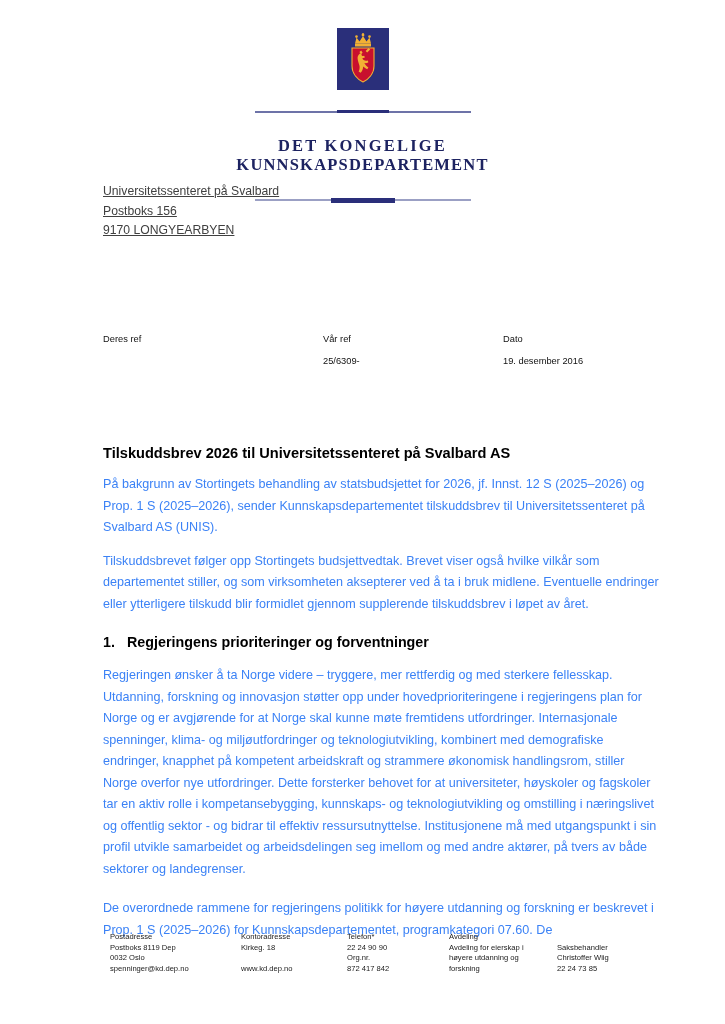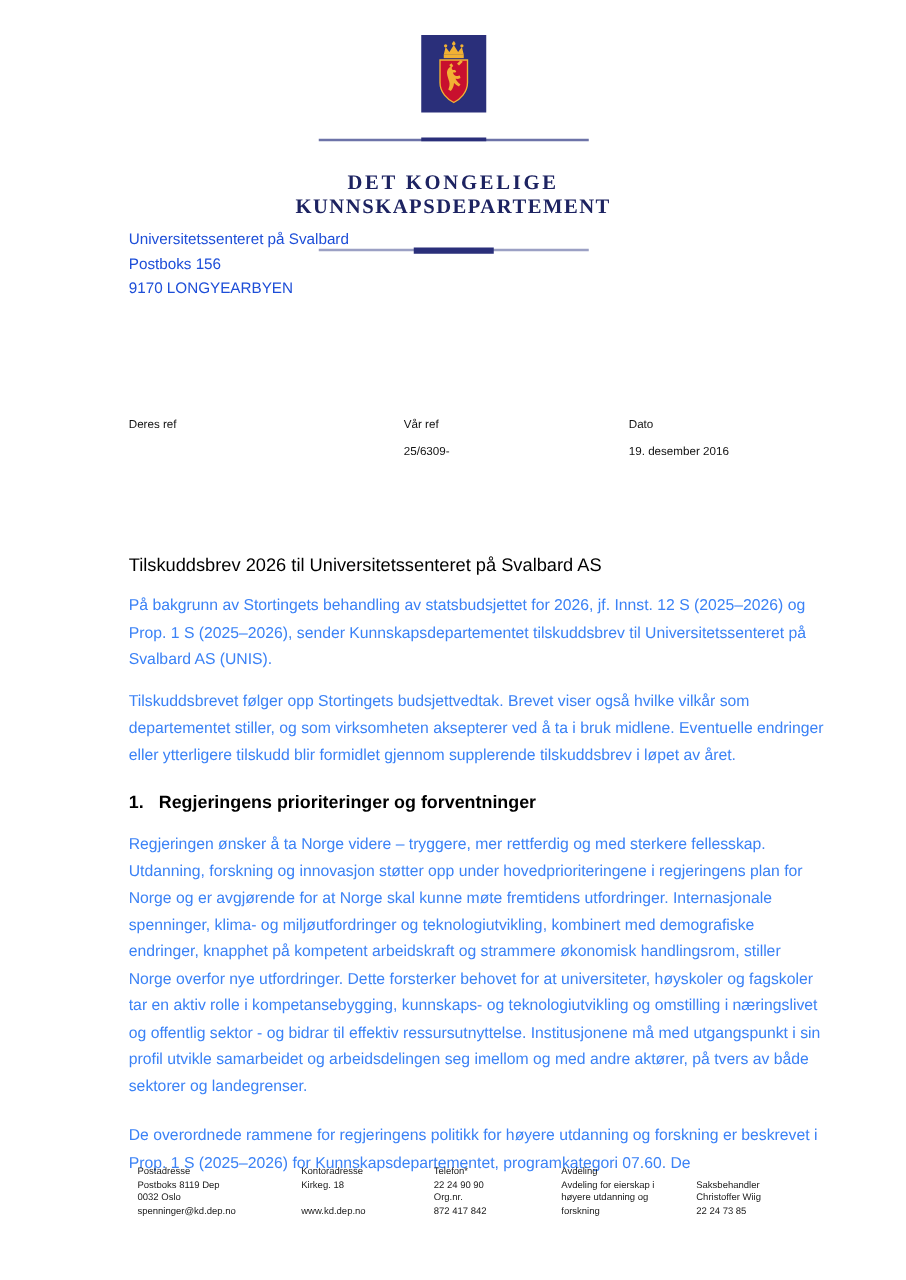--- a/index.html
+++ b/index.html
@@ -107,21 +107,22 @@
     position: absolute;
     left: 103px;
     top: 182px;
     width: 554px;
     color: #000000;
   }
 
   .addr {
     font-size: 12.2px;
     line-height: 19.5px;
-    color: #1d4ed8;
+    color: #404040;
+    text-decoration: underline;
   }
   .addr div { white-space: pre; }
 
   .refrow {
     position: absolute;
     left: 103px;
     top: 332px;
     width: 554px;
     display: flex;
     font-size: 9.3px;
@@ -133,21 +134,21 @@
   .refcol.c1 { width: 220px; }
   .refcol.c2 { width: 180px; }
   .refcol.c3 { width: 150px; }
 
   .doc-title {
     position: absolute;
     left: 103px;
     top: 415px;
     width: 560px;
     font-size: 14.6px;
-    font-weight: 400;
+    font-weight: 700;
     line-height: 20px;
     color: #000;
   }
 
   .para {
     font-size: 12.6px;
     line-height: 21.5px;
     color: #3b82f6;
     margin: 0;
     text-align: left;

